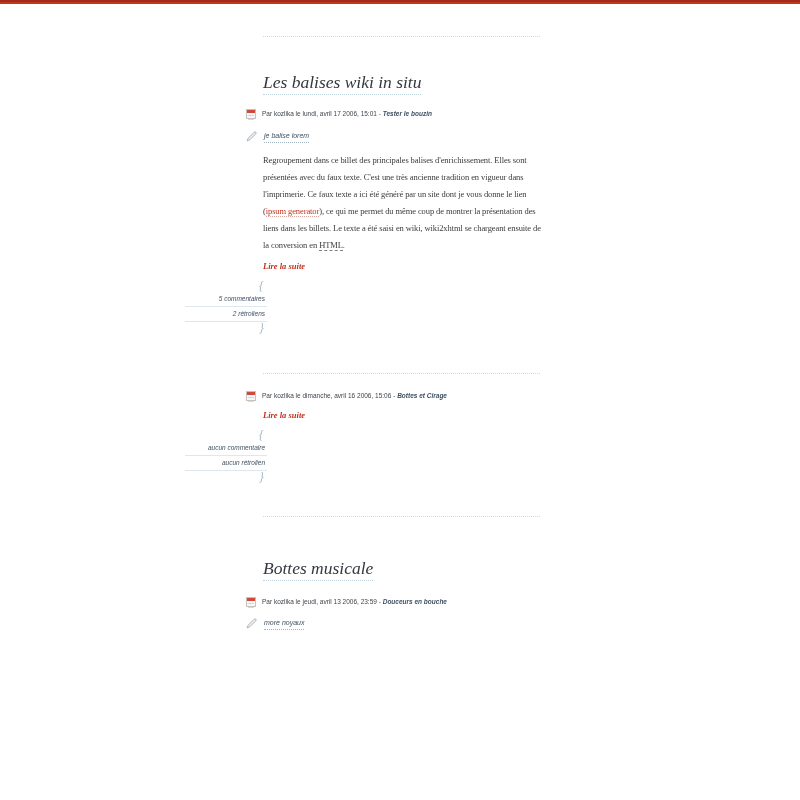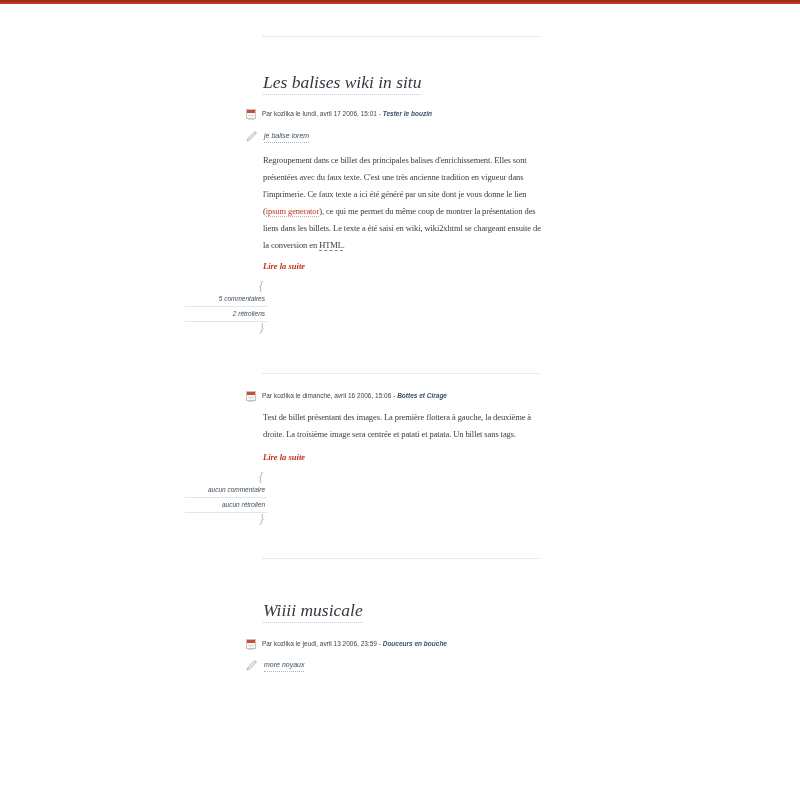--- a/index.html
+++ b/index.html
@@ -100,36 +100,35 @@
 
     <div class="sep sep2"></div>
 
     <article class="post p2">
 
       <div class="post-meta">
         <span class="cal-icon"></span>
         <span class="meta-text"><span>Par kozlika le dimanche, avril 16 2006, 15:06 - </span><a href="#" class="cat">Bottes et Cirage</a></span>
       </div>
 
-      <p class="post-body"><span>Test de billet présentant des images. La première flottera à gauche, la deuxième à droite. La troisième image sera centrée et patati et patata. Un billet sans tags.</span></p>
 
       <p class="read-more"><a href="#">Lire la suite</a></p>
 
       <div class="post-info-co">
         <span class="brace">{</span>
         <span class="co-line"><a href="#">aucun commentaire</a></span>
         <span class="co-line"><a href="#">aucun rétrolien</a></span>
         <span class="brace">}</span>
       </div>
     </article>
 
     <div class="sep sep3"></div>
 
     <article class="post p3">
-      <h2 class="post-title"><a href="#">Wiiii musicale</a></h2>
+      <h2 class="post-title"><a href="#">Bottes musicale</a></h2>
 
       <div class="post-meta">
         <span class="cal-icon"></span>
         <span class="meta-text"><span>Par kozlika le jeudi, avril 13 2006, 23:59 - </span><a href="#" class="cat">Douceurs en bouche</a></span>
       </div>
 
       <div class="post-tags">
         <span class="tag-icon"><svg width="11" height="11" viewBox="0 0 11 11">
               <path d="M1 10 L2.2 7.2 L8.2 1.2 a1.1 1.1 0 0 1 1.6 1.6 L3.8 8.8 Z" fill="#eceff1" stroke="#9aa6ad" stroke-width="0.8"></path>
             </svg></span>

